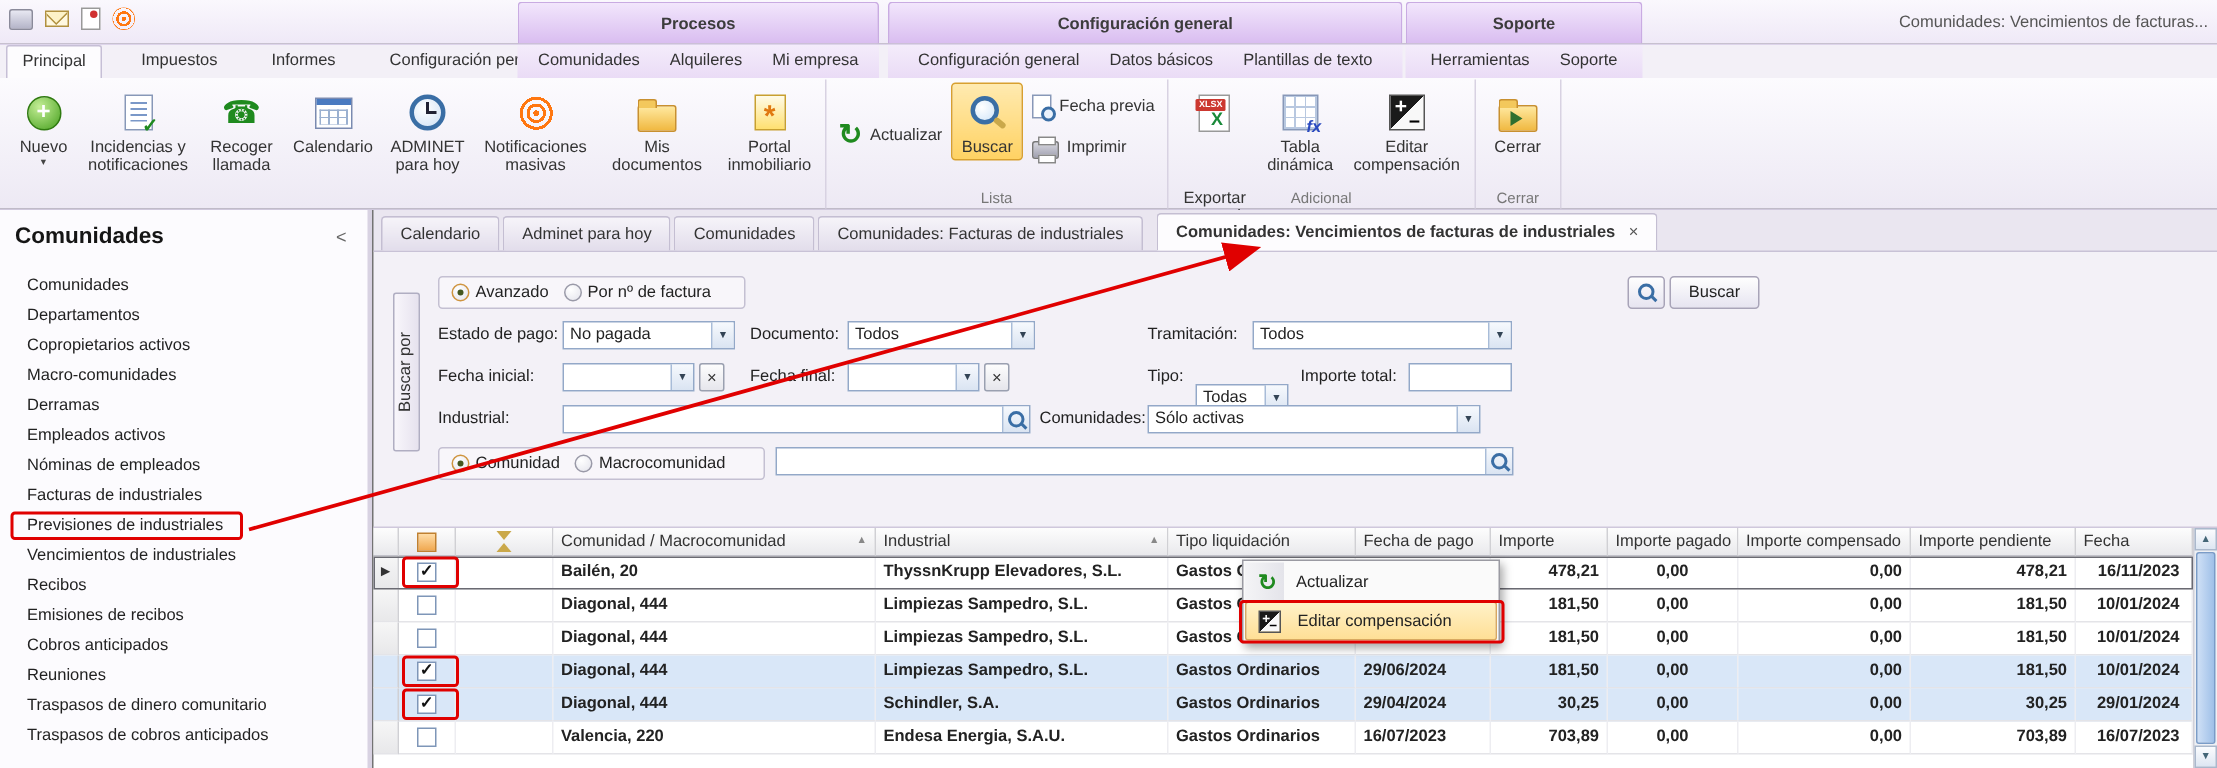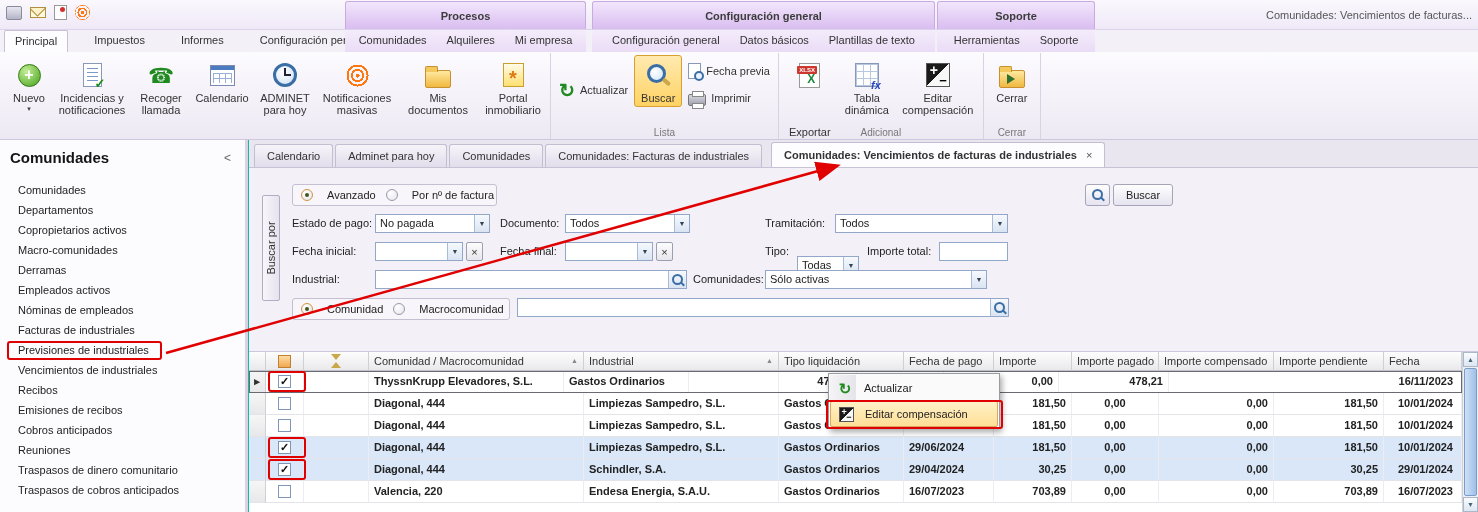--- a/index.html
+++ b/index.html
@@ -1,17 +1,17 @@
 <!DOCTYPE html>
 <html><head>
 <meta charset="utf-8">
 <style>
 *{margin:0;padding:0;box-sizing:border-box;}
 body{font-family:"Liberation Sans",sans-serif;font-size:11px;color:#222;background:#fff;}
-.app{position:relative;width:1478px;height:512px;background:#14b8a6;overflow:hidden;}
+.app{position:relative;width:1478px;height:512px;background:#737373;overflow:hidden;}
 
 
 .titlebar{position:absolute;left:0;top:0;width:100%;height:30px;background:linear-gradient(#faf8fd,#efe9f7);border-bottom:1px solid #ddd4ea;}
 .qat{position:absolute;left:6px;top:5px;display:flex;gap:8px;align-items:center;}
 .win-title{position:absolute;right:6px;top:9px;color:#555;white-space:nowrap;}
 .ctx-header{position:absolute;top:1px;height:28px;display:flex;align-items:center;justify-content:center;font-weight:bold;color:#3c3c3c;border-radius:3px 3px 0 0;background:linear-gradient(#f2e6fc,#d9bdf0);border:1px solid #c9abe2;border-bottom:none;}
 
 
 .appico{width:16px;height:14px;background:linear-gradient(#e8e8f2,#b4b4c8);border:1px solid #8a8a9a;border-radius:2px;display:inline-block;}
 .ic-mail{width:16px;height:11px;background:#fff8e0;border:1px solid #b09040;position:relative;overflow:hidden;display:inline-block;}
@@ -108,21 +108,21 @@
 .filter{position:absolute;left:0;top:28px;right:0;height:184px;background:#f3f1f7;border-bottom:1px solid #cfc8dc;}
 .vlabel{position:absolute;left:13px;top:27px;width:18px;height:106px;border:1px solid #b0aec2;background:linear-gradient(90deg,#f8f6fb,#e6e2ee);display:flex;align-items:center;justify-content:center;border-radius:2px;}
 .vlabel span{transform:rotate(-90deg);white-space:nowrap;color:#333;}
 .flabel{position:absolute;height:19px;line-height:19px;color:#222;white-space:nowrap;}
 .fld{position:absolute;height:19px;background:#fff;border:1px solid #93a8c8;display:flex;align-items:stretch;}
 .fld .val{flex:1;padding:0 4px;line-height:17px;white-space:nowrap;overflow:hidden;}
 .dd{width:15px;border-left:1px solid #a8bcd8;background:linear-gradient(#f6f9fd,#dae4f2);display:flex;align-items:center;justify-content:center;font-size:7px;color:#345;}
 .magbtn{width:18px;border-left:1px solid #a8bcd8;background:linear-gradient(#f6f9fd,#dae4f2);display:flex;align-items:center;justify-content:center;}
 .clear-btn{position:absolute;width:17px;height:19px;background:linear-gradient(#fdfdfd,#e6e6ec);border:1px solid #9aa0b0;display:flex;align-items:center;justify-content:center;color:#333;border-radius:2px;}
 .rgbox{position:absolute;height:22px;border:1px solid #c4c0d2;border-radius:3px;display:flex;align-items:center;gap:10px;padding:0 8px;background:rgba(255,255,255,.4);}
-.ropt{display:flex;align-items:center;gap:14px;white-space:nowrap;}
+.ropt{display:flex;align-items:center;gap:4px;white-space:nowrap;}
 .radio{width:12px;height:12px;border-radius:50%;border:1px solid #9a9aa8;background:radial-gradient(circle at 35% 30%,#fff,#e4e4ec);position:relative;display:inline-block;}
 .radio.sel{border-color:#cf9540;}
 .radio.sel:after{content:"";position:absolute;left:3px;top:3px;width:4px;height:4px;border-radius:50%;background:#44561f;}
 .magsq{position:absolute;width:25px;height:22px;border:1px solid #a8a4b8;border-radius:3px;background:linear-gradient(#fefefe,#e6e4f0);display:flex;align-items:center;justify-content:center;}
 .buscar-btn{position:absolute;width:60px;height:22px;border:1px solid #a8a4b8;border-radius:3px;background:linear-gradient(#fefefe,#e6e4f0);display:flex;align-items:center;justify-content:center;color:#222;}
 
 
 .grid{position:absolute;left:0;top:212px;right:0;bottom:0;background:#fff;}
 .thead,.trow{display:flex;margin-right:16px;}
 .thead .cell{height:19px;line-height:18px;background:linear-gradient(#fdfdfd,#e9e9ec);border-right:1px solid #d0d0d4;border-bottom:1px solid #c2c2ca;color:#333;padding:0 5px;white-space:nowrap;overflow:hidden;display:flex;align-items:center;gap:3px;}
@@ -492,20 +492,21 @@
       </div>
 
       <div class="trow sel">
         <div class="cell c-ptr">▸</div>
         <div class="cell c-check">
             <span class="cb">
               <i>✓</i>
             </span>
           </div>
         <div class="cell c-icon"></div>
+        <div class="cell c-com">Bailén, 20</div>
         <div class="cell c-indu">ThyssnKrupp Elevadores, S.L.</div>
         <div class="cell c-tipo">Gastos Ordinarios</div>
         <div class="cell c-fpago"></div>
         <div class="cell c-imp">478,21</div>
         <div class="cell c-pag">0,00</div>
         <div class="cell c-comp">0,00</div>
         <div class="cell c-pend">478,21</div>
         <div class="cell c-fecha">16/11/2023</div>
       </div>
 

